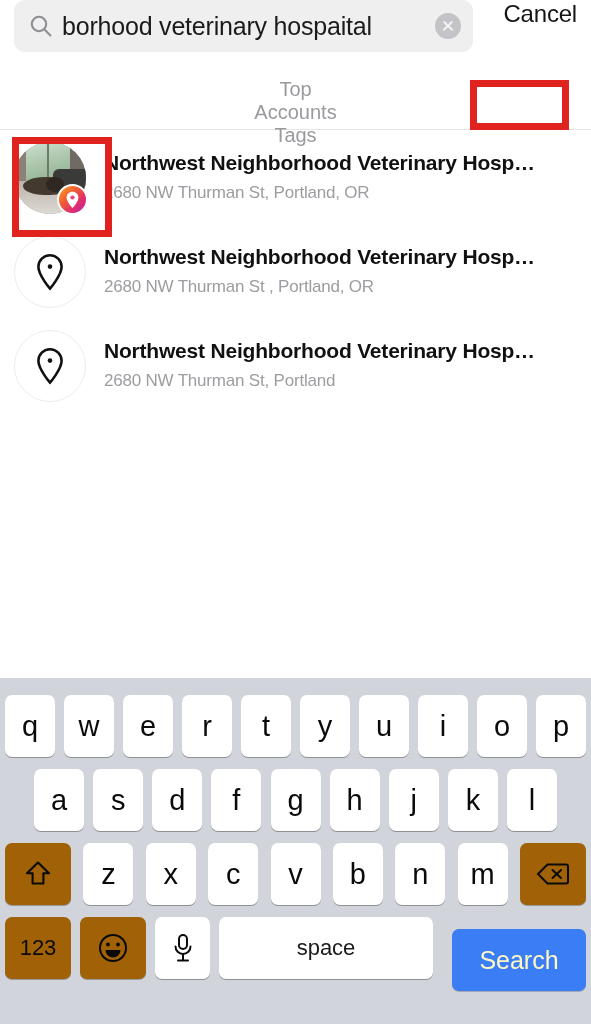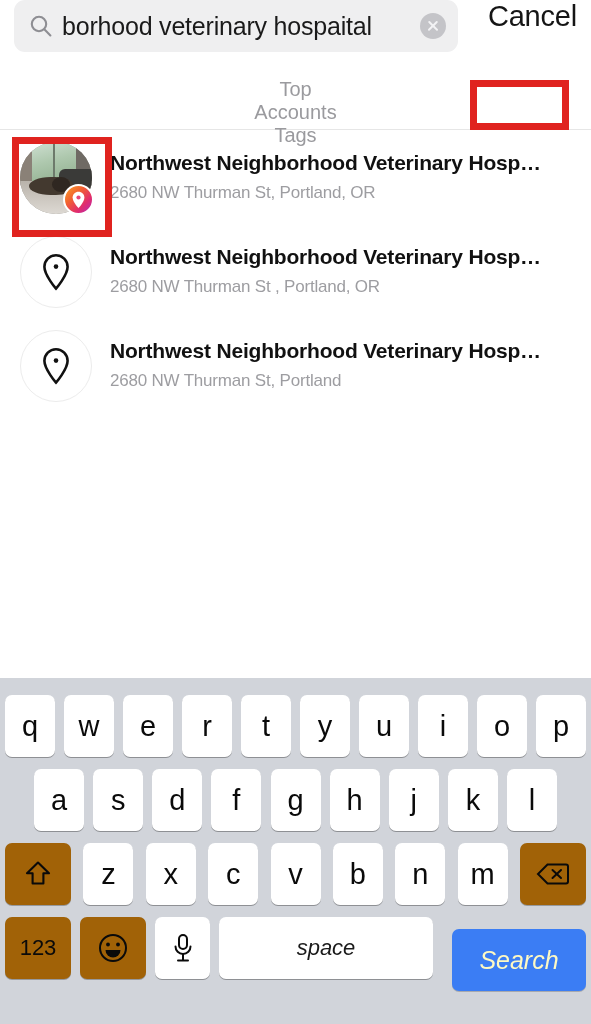--- a/index.html
+++ b/index.html
@@ -46,21 +46,21 @@
   }
   .clear-icon::before, .clear-icon::after {
     content: ""; position: absolute; left: 50%; top: 50%;
     width: 13px; height: 2.4px; background: #f2f2f4; border-radius: 2px;
   }
   .clear-icon::before { transform: translate(-50%,-50%) rotate(45deg); }
   .clear-icon::after  { transform: translate(-50%,-50%) rotate(-45deg); }
   .cancel-btn {
     flex: 0 0 auto;
     margin-left: 30px;
-    font-size: 29px;
+    font-size: 24px;
     color: #151515;
     letter-spacing: -0.2px;
   }
 
   
   .tabs {
     position: absolute; left: 0; top: 78px; width: 591px; height: 52px;
     display: flex;
     border-bottom: 1px solid #e6e6e6;
     flex-direction: column;
@@ -86,21 +86,20 @@
     pointer-events: none;
     z-index: 6;
   }
 
   
   .results { position: absolute; left: 0; top: 131px; width: 591px; }
   .result-row {
     display: flex; align-items: center;
     height: 94px;
     padding: 0 14px;
-    margin-left: 6px;
   }
   .thumb-wrap {
     position: relative;
     width: 72px; height: 72px;
     flex: 0 0 auto;
     margin-right: 18px;
   }
   .thumb-photo {
     width: 72px; height: 72px; border-radius: 50%;
     overflow: hidden; position: relative;
@@ -193,21 +192,21 @@
   .key.k123 { width: 66px; font-size: 22px; }
   .key.emoji { width: 66px; }
   .key.mic { width: 55px; }
   .key.space { flex: 1 1 auto; margin: 0 10px; font-size: 22px; color: #1a1a1a; }
   .key.search-key {
     width: 134px; background: #3b7df4; color: #fef9c3; font-size: 25px;
     box-shadow: 0 1px 0 rgba(0,0,0,0.2);
     margin-top: 24px;
   }
   .key svg { display: block; }
-  .kb-row.r4 .key:not(:first-child) { margin-left: 9px; font-style: italic; }
+  .kb-row.r4 .key:not(:first-child) { margin-left: 9px; }
 </style>
 </head>
 <body>
 
 <div class="search-row">
   <div class="search-field">
     <span class="search-icon">
       <svg width="26" height="26" viewBox="0 0 26 26">
         <circle cx="11" cy="11" r="7.2" fill="none" stroke="#8e8e93" stroke-width="2.1"></circle>
         <line x1="16.3" y1="16.3" x2="22.4" y2="22.4" stroke="#8e8e93" stroke-width="2.1" stroke-linecap="round"></line>

